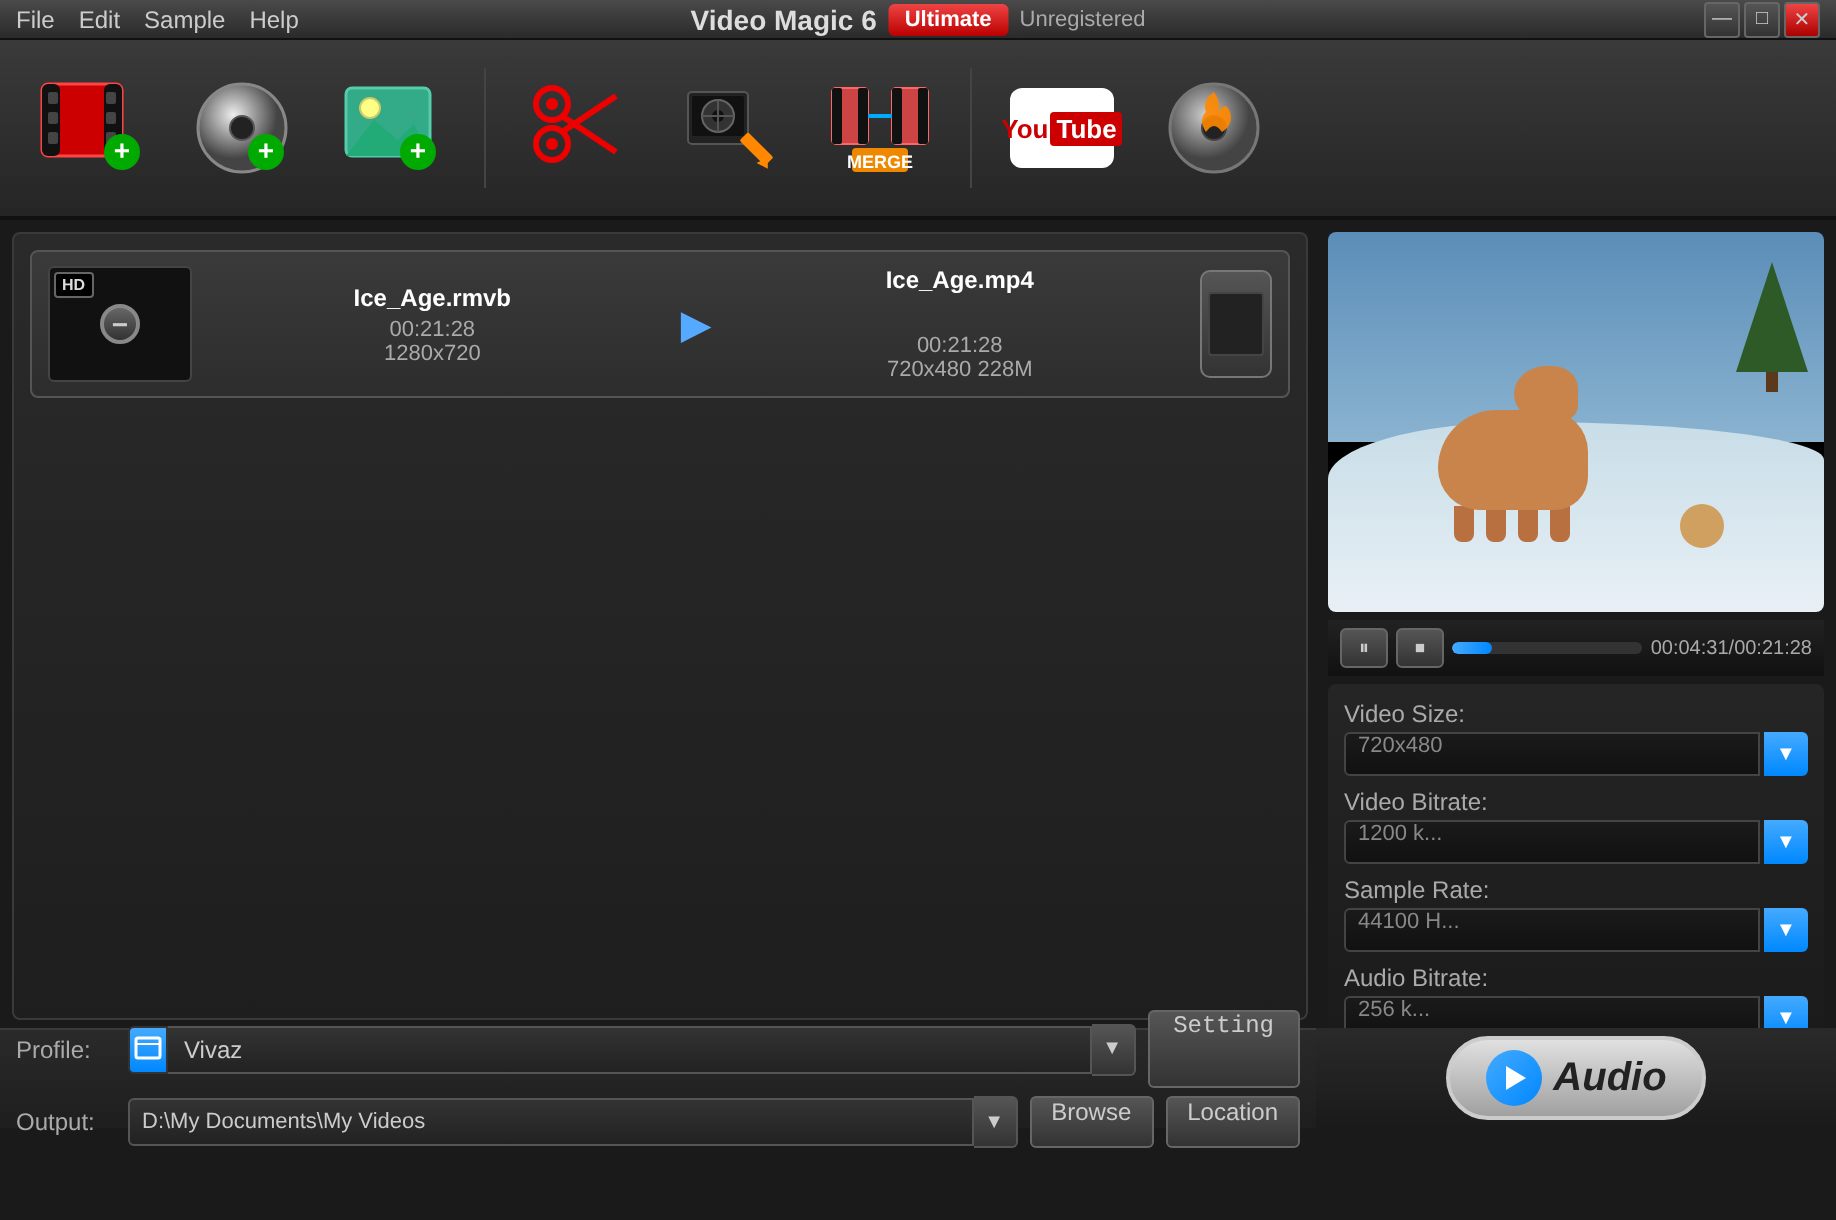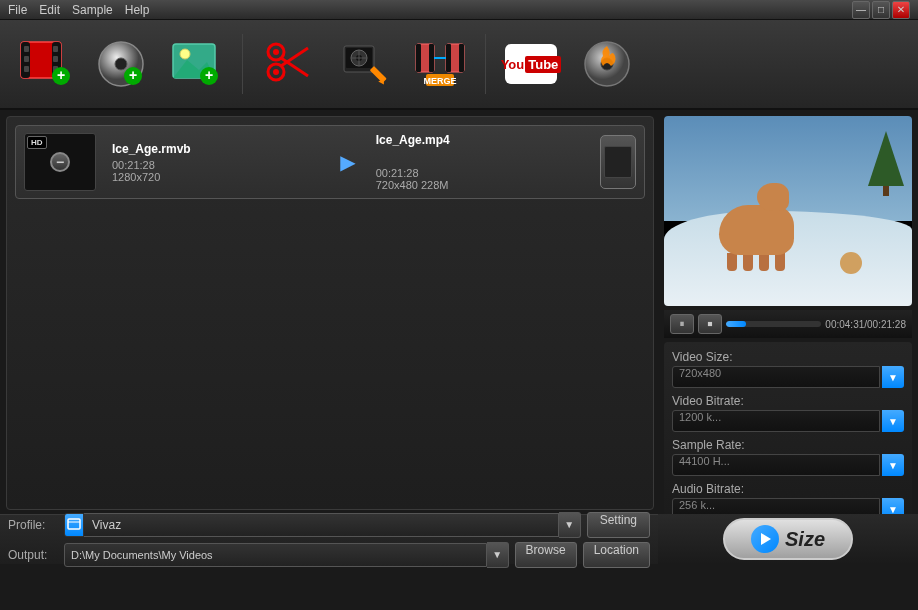--- a/index.html
+++ b/index.html
@@ -119,20 +119,21 @@
     
     .file-row {
       background: linear-gradient(to bottom, #3a3a3a, #2d2d2d);
       border: 1px solid #555;
       border-radius: 4px;
       padding: 6px 8px;
       display: flex;
       align-items: center;
       gap: 16px;
       height: 74px;
+      text-align: center;
     }
     .file-thumb {
       width: 72px;
       height: 58px;
       background: #111;
       border: 1px solid #444;
       border-radius: 3px;
       position: relative;
       display: flex;
       align-items: center;
@@ -329,28 +330,29 @@
       background: linear-gradient(to bottom, #555, #333);
       border: 1px solid #555;
       border-left: none;
       border-radius: 0 3px 3px 0;
       display: flex; align-items: center; justify-content: center;
       color: #ccc;
       cursor: pointer;
       font-size: 10px;
     }
     .setting-btn {
-      height: 26px;
+      height: 39px;
       background: linear-gradient(to bottom, #555, #333);
       border: 1px solid #666;
       border-radius: 3px;
       color: #ccc;
       font-size: 12px;
       padding: 0 12px;
       cursor: pointer;
+      font-family: Liberation Mono, monospace;
     }
     .output-path {
       flex: 1;
       height: 24px;
       background: linear-gradient(to bottom, #333, #222);
       border: 1px solid #555;
       border-radius: 3px 0 0 3px;
       color: #ccc;
       font-size: 11px;
       padding: 0 6px;
@@ -510,20 +512,25 @@
   </style>
 </head>
 <body>
 
 <div class="title-bar">
   <div class="title-bar-menu">
     <span>File</span>
     <span>Edit</span>
     <span>Sample</span>
     <span>Help</span>
+  </div>
+  <div class="title-center">
+    <span class="title-text">Video Magic 6</span>
+    <span class="ultimate-badge">Ultimate</span>
+    <span class="unregistered">Unregistered</span>
   </div>
   <div class="title-controls">
     <div class="title-btn">—</div>
     <div class="title-btn">□</div>
     <div class="title-btn close">✕</div>
   </div>
 </div>
 
 <div class="toolbar">
 
@@ -781,16 +788,16 @@
     </div>
   </div>
 
   <div class="start-area">
     <div class="start-btn">
       <div class="start-icon">
         <svg width="16" height="16" viewBox="0 0 16 16">
           <polygon points="4,2 14,8 4,14" fill="white"></polygon>
         </svg>
       </div>
-      <span class="start-text">Size</span>
+      <span class="start-text">Audio</span>
     </div>
   </div>
 </div>
 
 </body></html>

